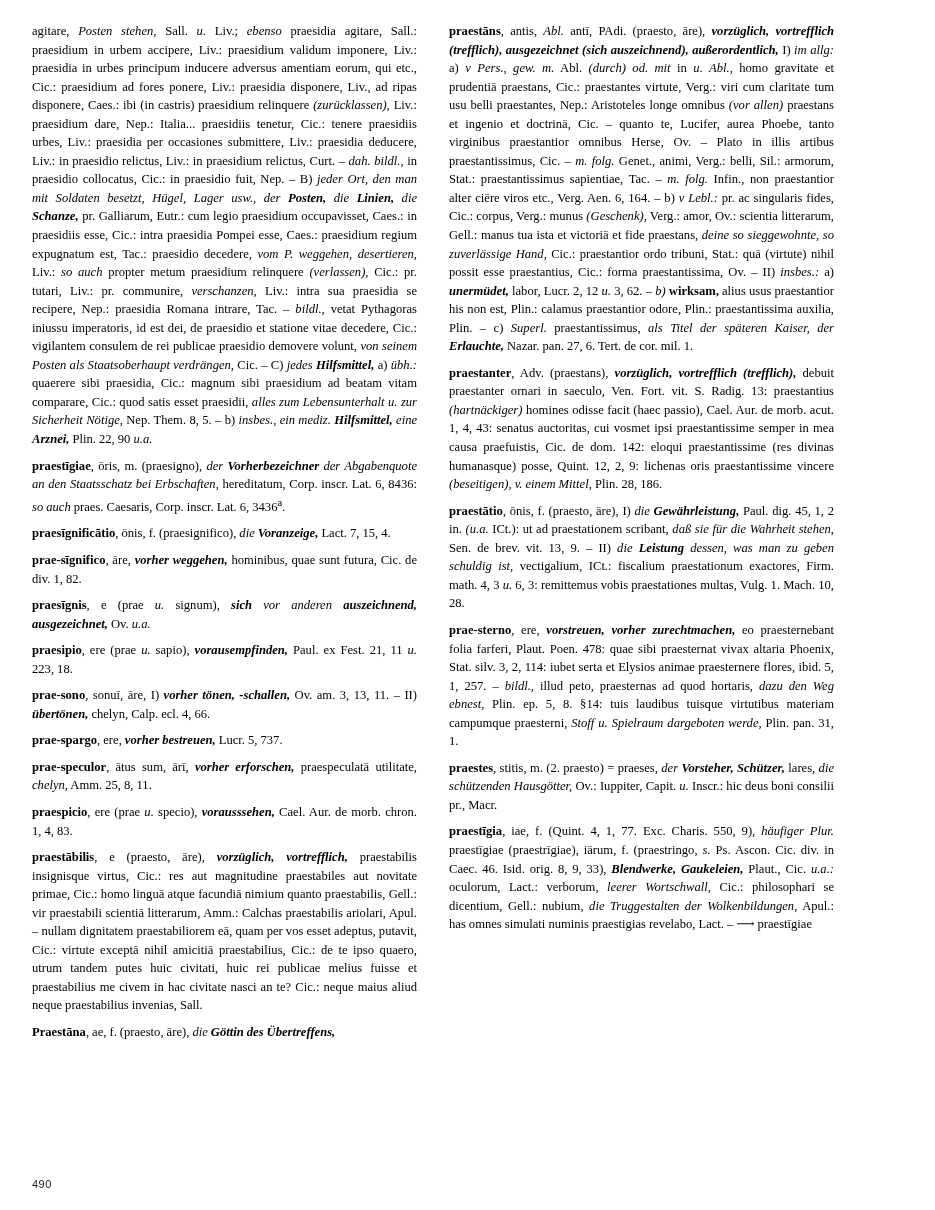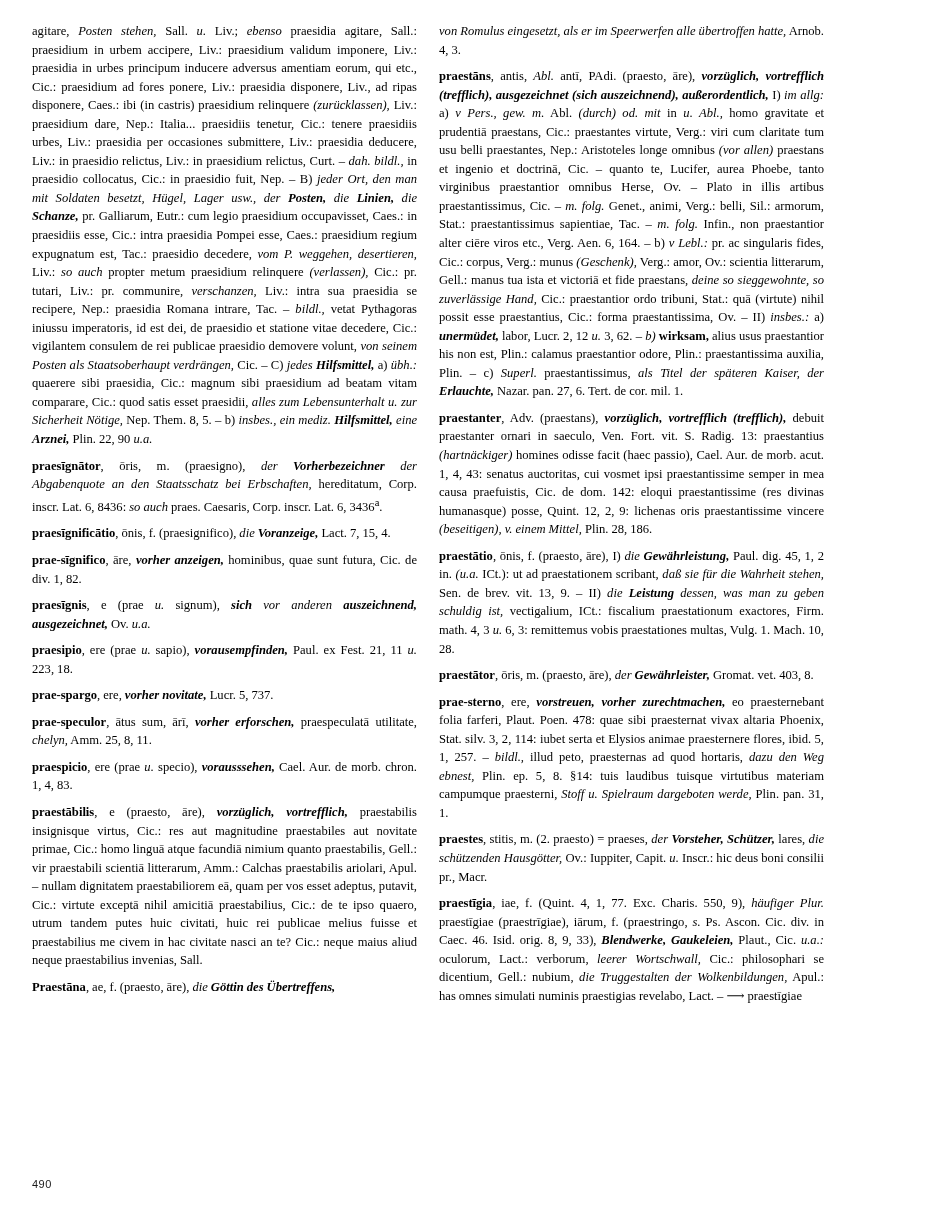--- a/index.html
+++ b/index.html
@@ -21,21 +21,21 @@
     width: 935px;
     height: 1210px;
   }
   .columns {
     position: absolute;
     left: 32px;
     top: 22px;
     width: 871px;
     height: 1140px;
     display: flex;
-    gap: 22px;
+    gap: 32px;
   }
   .col {
     width: 385px;
     flex: 0 0 385px;
   }
   .entry {
     font-size: 12.6px;
     line-height: 18.55px;
     text-align: justify;
     text-justify: inter-word;
@@ -58,38 +58,37 @@
 </style>
 </head>
 <body>
 
 <div class="page">
 
   <div class="columns">
 
     <div class="col" id="left-col">
         <p class="entry">agitare, <i>Posten stehen,</i> Sall. <i>u.</i> Liv.; <i>ebenso</i> praesidia agitare, Sall.: praesidium in urbem accipere, Liv.: praesidium validum imponere, Liv.: praesidia in urbes principum inducere adversus amentiam eorum, qui etc., Cic.: praesidium ad fores ponere, Liv.: praesidia disponere, Liv., ad ripas disponere, Caes.: ibi (in castris) praesidium relinquere <i>(zurücklassen),</i> Liv.: praesidium dare, Nep.: Italia... praesidiis tenetur, Cic.: tenere praesidiis urbes, Liv.: praesidia per occasiones submittere, Liv.: praesidia deducere, Liv.: in praesidio relictus, Liv.: in praesidium relictus, Curt. – <i>dah. bildl.,</i> in praesidio collocatus, Cic.: in praesidio fuit, Nep. – B) <i>jeder Ort, den man mit Soldaten besetzt, Hügel, Lager usw., der <b>Posten,</b> die <b>Linien,</b> die <b>Schanze,</b></i> pr. Galliarum, Eutr.: cum legio praesidium occupavisset, Caes.: in praesidiis esse, Cic.: intra praesidia Pompei esse, Caes.: praesidium regium expugnatum est, Tac.: praesidio decedere, <i>vom P. weggehen, desertieren,</i> Liv.: <i>so auch</i> propter metum praesidium relinquere <i>(verlassen),</i> Cic.: pr. tutari, Liv.: pr. communire, <i>verschanzen,</i> Liv.: intra sua praesidia se recipere, Nep.: praesidia Romana intrare, Tac. – <i>bildl.,</i> vetat Pythagoras iniussu imperatoris, id est dei, de praesidio et statione vitae decedere, Cic.: vigilantem consulem de rei publicae praesidio demovere volunt, <i>von seinem Posten als Staatsoberhaupt verdrängen,</i> Cic. – C) <i>jedes <b>Hilfsmittel,</b></i> a) <i>übh.:</i> quaerere sibi praesidia, Cic.: magnum sibi praesidium ad beatam vitam comparare, Cic.: quod satis esset praesidii, <i>alles zum Lebensunterhalt u. zur Sicherheit Nötige,</i> Nep. Them. 8, 5. – b) <i>insbes., ein mediz. <b>Hilfsmittel,</b> eine <b>Arznei,</b></i> Plin. 22, 90 <i>u.a.</i></p>
-        <p class="entry"><b>praesīgnātor</b>, ōris, m. (praesigno), <i>der <b>Vorherbezeichner</b> der Abgabenquote an den Staatsschatz bei Erbschaften,</i> hereditatum, Corp. inscr. Lat. 6, 8436: <i>so auch</i> praes. Caesaris, Corp. inscr. Lat. 6, 3436<sup>a</sup>.</p>
+        <p class="entry"><b>praestīgiae</b>, ōris, m. (praesigno), <i>der <b>Vorherbezeichner</b> der Abgabenquote an den Staatsschatz bei Erbschaften,</i> hereditatum, Corp. inscr. Lat. 6, 8436: <i>so auch</i> praes. Caesaris, Corp. inscr. Lat. 6, 3436<sup>a</sup>.</p>
         <p class="entry"><b>praesīgnificātio</b>, ōnis, f. (praesignifico), <i>die <b>Voranzeige,</b></i> Lact. 7, 15, 4.</p>
-        <p class="entry"><b>prae-sīgnifico</b>, āre, <i><b>vorher anzeigen,</b></i> hominibus, quae sunt futura, Cic. de div. 1, 82.</p>
+        <p class="entry"><b>prae-sīgnifico</b>, āre, <i><b>vorher weggehen,</b></i> hominibus, quae sunt futura, Cic. de div. 1, 82.</p>
         <p class="entry"><b>praesīgnis</b>, e (prae <i>u.</i> signum), <i><b>sich</b> vor anderen <b>auszeichnend, ausgezeichnet,</b></i> Ov. <i>u.a.</i></p>
         <p class="entry"><b>praesipio</b>, ere (prae <i>u.</i> sapio), <i><b>vorausempfinden,</b></i> Paul. ex Fest. 21, 11 <i>u.</i> 223, 18.</p>
-        <p class="entry"><b>prae-spargo</b>, ere, <i><b>vorher novitate,</b></i> Lucr. 5, 737.</p>
+        <p class="entry"><b>prae-sono</b>, sonuī, āre, I) <i><b>vorher tönen, -schallen,</b></i> Ov. am. 3, 13, 11. – II) <i><b>übertönen,</b></i> chelyn, Calp. ecl. 4, 66.</p>
+        <p class="entry"><b>prae-spargo</b>, ere, <i><b>vorher bestreuen,</b></i> Lucr. 5, 737.</p>
         <p class="entry"><b>prae-speculor</b>, ātus sum, ārī, <i><b>vorher erforschen,</b></i> praespeculatā utilitate, <i>chelyn,</i> Amm. 25, 8, 11.</p>
         <p class="entry"><b>praespicio</b>, ere (prae <i>u.</i> specio), <i><b>vorausssehen,</b></i> Cael. Aur. de morb. chron. 1, 4, 83.</p>
         <p class="entry"><b>praestābilis</b>, e (praesto, āre), <i><b>vorzüglich, vortrefflich,</b></i> praestabilis insignisque virtus, Cic.: res aut magnitudine praestabiles aut novitate primae, Cic.: homo linguā atque facundiā nimium quanto praestabilis, Gell.: vir praestabili scientiā litterarum, Amm.: Calchas praestabilis ariolari, Apul. – nullam dignitatem praestabiliorem eā, quam per vos esset adeptus, putavit, Cic.: virtute exceptā nihil amicitiā praestabilius, Cic.: de te ipso quaero, utrum tandem putes huic civitati, huic rei publicae melius fuisse et praestabilius me civem in hac civitate nasci an te? Cic.: neque maius aliud neque praestabilius invenias, Sall.</p>
         <p class="entry"><b>Praestāna</b>, ae, f. (praesto, āre), <i>die <b>Göttin des Übertreffens,</b></i></p>
       </div>
 
     <div class="col" id="right-col">
-        <p class="entry"><i>von Romulus eingesetzt, als er im Speerwerfen alle übertroffen hatte,</i> Arnob. 4, 3.</p>
         <p class="entry"><b>praestāns</b>, antis, <i>Abl.</i> antī, PAdi. (praesto, āre), <i><b>vorzüglich, vortrefflich (trefflich), ausgezeichnet (sich auszeichnend), außerordentlich,</b></i> I) <i>im allg:</i> a) <i>v Pers., gew. m.</i> Abl. <i>(durch) od. mit</i> in <i>u. Abl.,</i> homo gravitate et prudentiā praestans, Cic.: praestantes virtute, Verg.: viri cum claritate tum usu belli praestantes, Nep.: Aristoteles longe omnibus <i>(vor allen)</i> praestans et ingenio et doctrinā, Cic. – quanto te, Lucifer, aurea Phoebe, tanto virginibus praestantior omnibus Herse, Ov. – Plato in illis artibus praestantissimus, Cic. – <i>m. folg.</i> Genet., animi, Verg.: belli, Sil.: armorum, Stat.: praestantissimus sapientiae, Tac. – <i>m. folg.</i> Infin., non praestantior alter ciēre viros etc., Verg. Aen. 6, 164. – b) <i>v Lebl.:</i> pr. ac singularis fides, Cic.: corpus, Verg.: munus <i>(Geschenk),</i> Verg.: amor, Ov.: scientia litterarum, Gell.: manus tua ista et victoriā et fide praestans, <i>deine so sieggewohnte, so zuverlässige Hand,</i> Cic.: praestantior ordo tribuni, Stat.: quā (virtute) nihil possit esse praestantius, Cic.: forma praestantissima, Ov. – II) <i>insbes.:</i> a) <i><b>unermüdet,</b></i> labor, Lucr. 2, 12 <i>u.</i> 3, 62. – <i>b)</i> <b>wirksam,</b> alius usus praestantior his non est, Plin.: calamus praestantior odore, Plin.: praestantissima auxilia, Plin. – c) <i>Superl.</i> praestantissimus, <i>als Titel der späteren Kaiser, der <b>Erlauchte,</b></i> Nazar. pan. 27, 6. Tert. de cor. mil. 1.</p>
         <p class="entry"><b>praestanter</b>, Adv. (praestans), <i><b>vorzüglich, vortrefflich (trefflich),</b></i> debuit praestanter ornari in saeculo, Ven. Fort. vit. S. Radig. 13: praestantius <i>(hartnäckiger)</i> homines odisse facit (haec passio), Cael. Aur. de morb. acut. 1, 4, 43: senatus auctoritas, cui vosmet ipsi praestantissime semper in mea causa praefuistis, Cic. de dom. 142: eloqui praestantissime (res divinas humanasque) posse, Quint. 12, 2, 9: lichenas oris praestantissime vincere <i>(beseitigen), v. einem Mittel,</i> Plin. 28, 186.</p>
         <p class="entry"><b>praestātio</b>, ōnis, f. (praesto, āre), I) <i>die <b>Gewährleistung,</b></i> Paul. dig. 45, 1, 2 in. <i>(u.a.</i> ICt.): ut ad praestationem scribant, <i>daß sie für die Wahrheit stehen,</i> Sen. de brev. vit. 13, 9. – II) <i>die <b>Leistung</b> dessen, was man zu geben schuldig ist,</i> vectigalium, ICt.: fiscalium praestationum exactores, Firm. math. 4, 3 <i>u.</i> 6, 3: remittemus vobis praestationes multas, Vulg. 1. Mach. 10, 28.</p>
-        <p class="entry"><b>praestātor</b>, ōris, m. (praesto, āre), <i>der <b>Gewährleister,</b></i> Gromat. vet. 403, 8.</p>
         <p class="entry"><b>prae-sterno</b>, ere, <i><b>vorstreuen, vorher zurechtmachen,</b></i> eo praesternebant folia farferi, Plaut. Poen. 478: quae sibi praesternat vivax altaria Phoenix, Stat. silv. 3, 2, 114: iubet serta et Elysios animae praesternere flores, ibid. 5, 1, 257. – <i>bildl.,</i> illud peto, praesternas ad quod hortaris, <i>dazu den Weg ebnest,</i> Plin. ep. 5, 8. §14: tuis laudibus tuisque virtutibus materiam campumque praesterni, <i>Stoff u. Spielraum dargeboten werde,</i> Plin. pan. 31, 1.</p>
         <p class="entry"><b>praestes</b>, stitis, m. (2. praesto) = praeses, <i>der <b>Vorsteher, Schützer,</b></i> lares, <i>die schützenden Hausgötter,</i> Ov.: Iuppiter, Capit. <i>u.</i> Inscr.: hic deus boni consilii pr., Macr.</p>
         <p class="entry"><b>praestīgia</b>, iae, f. (Quint. 4, 1, 77. Exc. Charis. 550, 9), <i>häufiger Plur.</i> praestīgiae (praestrīgiae), iārum, f. (praestringo, <i>s.</i> Ps. Ascon. Cic. div. in Caec. 46. Isid. orig. 8, 9, 33), <i><b>Blendwerke, Gaukeleien,</b></i> Plaut., Cic. <i>u.a.:</i> oculorum, Lact.: verborum, <i>leerer Wortschwall,</i> Cic.: philosophari se dicentium, Gell.: nubium, <i>die Truggestalten der Wolkenbildungen,</i> Apul.: has omnes simulati numinis praestigias revelabo, Lact. – ⟶ praestīgiae</p>
       </div>
 
   </div>
 
   <div class="pagenum">490</div>
 
 </div>

